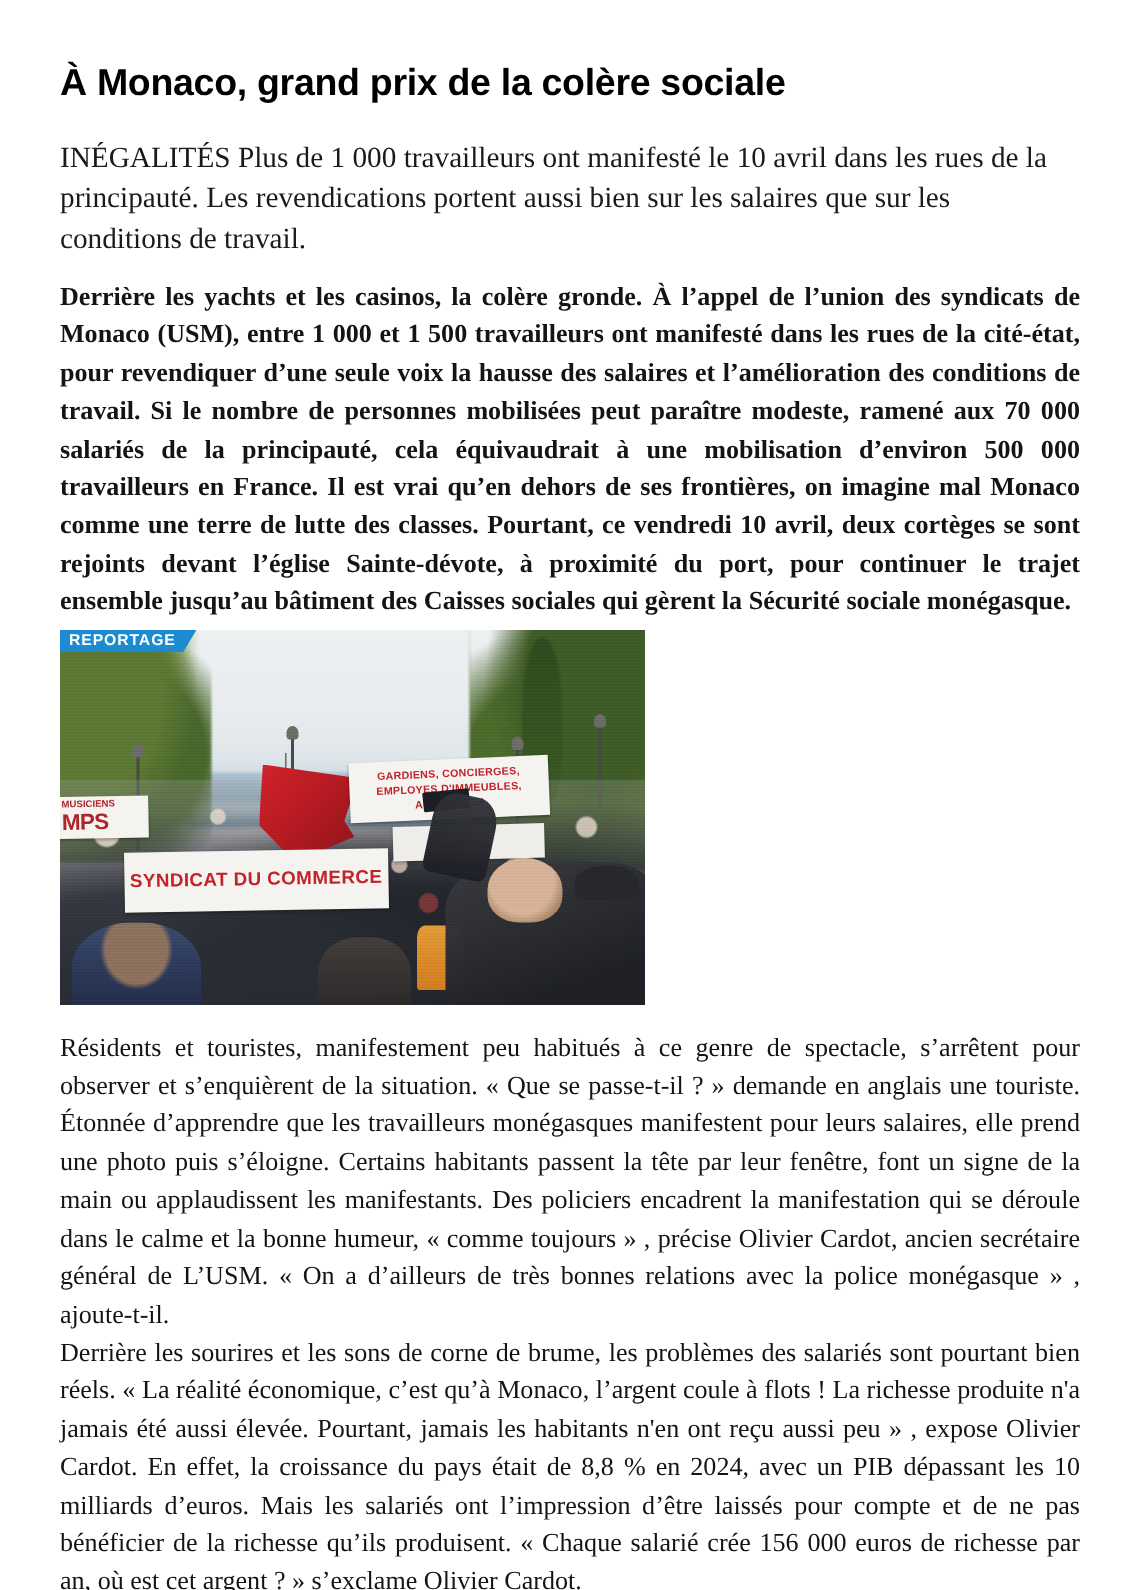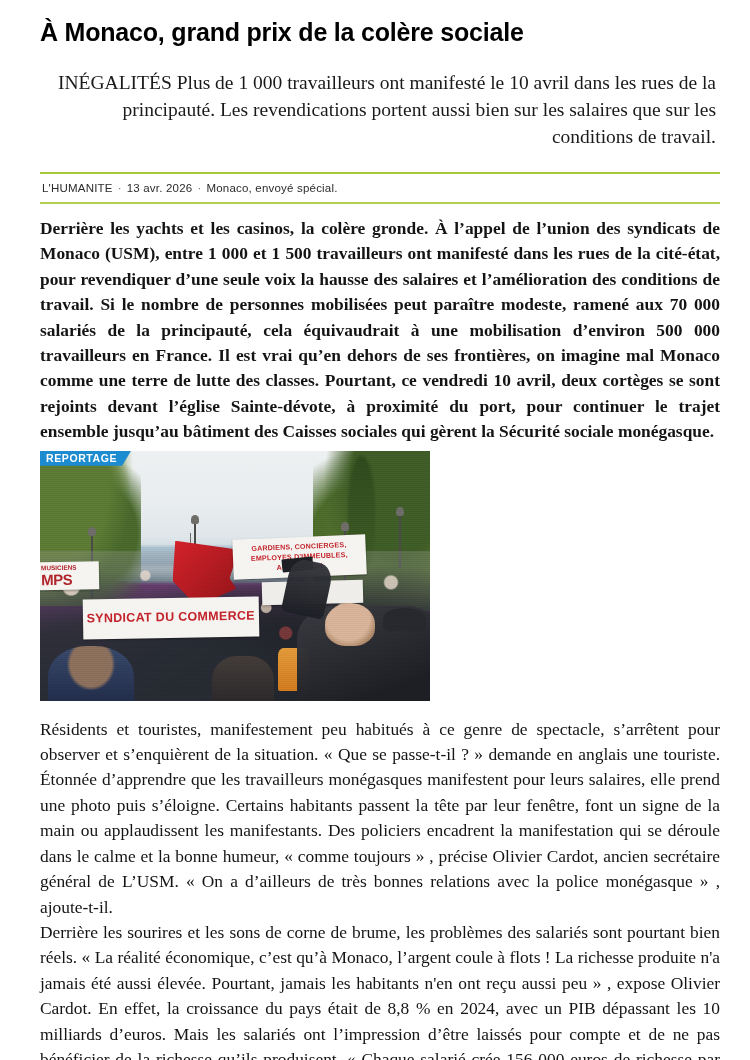--- a/index.html
+++ b/index.html
@@ -26,33 +26,33 @@
 
   
   .headline {
     font-family: "Liberation Sans", "DejaVu Sans", sans-serif;
     font-weight: bold;
     font-size: 25px;
     line-height: 30px;
     letter-spacing: -0.2px;
     color: #000000;
     margin: 0;
-    padding-top: 17px;
+    padding-top: 40px;
   }
 
   
   .standfirst {
     font-family: "Liberation Serif", "DejaVu Serif", serif;
     font-size: 19.5px;
     line-height: 27px;
     color: #1a1a1a;
     margin: 0;
     padding-top: 22px;
     padding-right: 12px;
-    text-align: right;
+    text-align: left;
   }
 
   
   .byline-wrap {
     margin-top: 22px;
     margin-right: 8px;
   }
   .byline-rule {
     height: 2px;
     background: #a9c93c;
@@ -92,21 +92,21 @@
   .para-3 { padding-top: 0px; }
 
   
   .photo-block {
     position: relative;
     width: 390px;
     height: 250px;
     margin-top: 6px;
     margin-bottom: 8px;
     overflow: hidden;
-    background: #701a75;
+    background: #e5e5e5;
   }
   .photo {
     position: absolute;
     inset: 0;
     overflow: hidden;
   }
   
   .ph-sky {
     position: absolute;
     left: 0; top: 0; right: 0; height: 52%;
@@ -368,27 +368,20 @@
 </style>
 </head>
 <body>
 
 <div class="page">
 
   <h1 class="headline">À Monaco, grand prix de la colère sociale</h1>
 
   <p class="standfirst">INÉGALITÉS Plus de 1 000 travailleurs ont manifesté le 10 avril dans les rues de la principauté. Les revendications portent aussi bien sur les salaires que sur les conditions de travail.</p>
 
-  <div class="byline-wrap">
-    <div class="byline-rule"></div>
-    <div class="byline">
-      <span>L'HUMANITE</span><span class="sep">·</span><span>13 avr. 2026</span><span class="sep">·</span><span>Monaco, envoyé spécial.</span>
-    </div>
-    <div class="byline-rule bottom"></div>
-  </div>
 
   <div class="body-copy">
 
     <p class="para-1">Derrière les yachts et les casinos, la colère gronde. À l’appel de l’union des syndicats de Monaco (USM), entre 1 000 et 1 500 travailleurs ont manifesté dans les rues de la cité-état, pour revendiquer d’une seule voix la hausse des salaires et l’amélioration des conditions de travail. Si le nombre de personnes mobilisées peut paraître modeste, ramené aux 70 000 salariés de la principauté, cela équivaudrait à une mobilisation d’environ 500 000 travailleurs en France. Il est vrai qu’en dehors de ses frontières, on imagine mal Monaco comme une terre de lutte des classes. Pourtant, ce vendredi 10 avril, deux cortèges se sont rejoints devant l’église Sainte-dévote, à proximité du port, pour continuer le trajet ensemble jusqu’au bâtiment des Caisses sociales qui gèrent la Sécurité sociale monégasque.</p>
 
     <div class="photo-block">
       <div class="photo">
         <div class="ph-sky"></div>
         <div class="ph-harbour"></div>
         <div class="ph-harbour2"></div>

